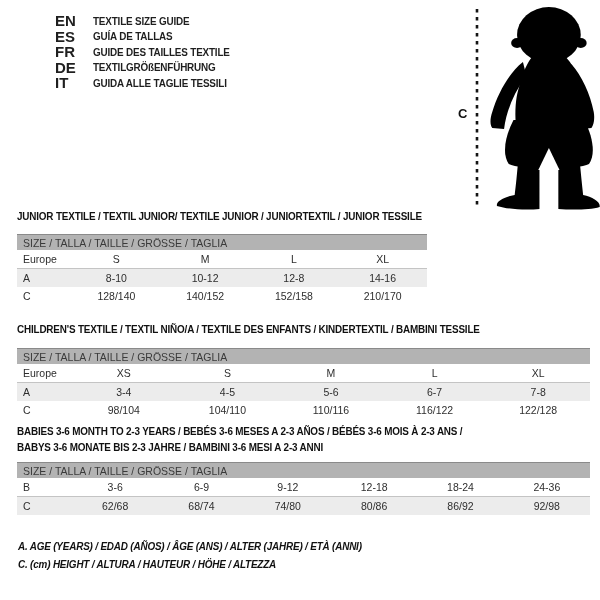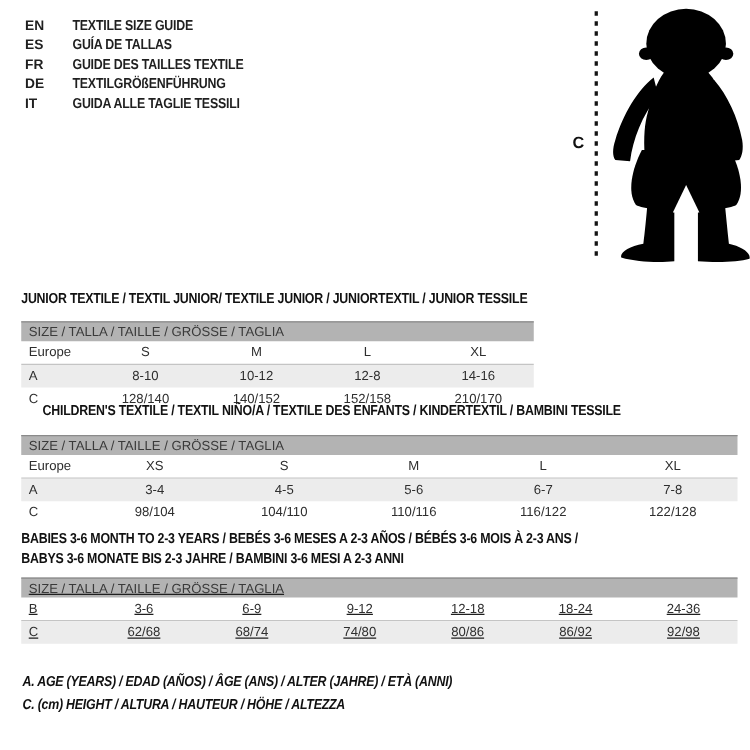--- a/index.html
+++ b/index.html
@@ -15,36 +15,36 @@
     transform:scaleX(0.86);
     transform-origin:0 50%;
     letter-spacing:-0.2px;
     white-space:nowrap;
     display:inline-block;
   }
 
   
   .lang-block{position:absolute;left:20px;top:13px;}
   .lang-row{display:flex;height:15.5px;align-items:center;}
-  .lang-code{width:38px;font-weight:bold;font-size:11px;}
+  .lang-code{width:38px;font-weight:bold;font-size:15px;margin-left:35px;}
   .lang-title{font-weight:bold;font-size:11.5px;}
 
   
   .figure{position:absolute;left:450px;top:4px;width:150px;height:212px;}
   .figure svg{position:absolute;left:0;top:0;}
   .fig-label{position:absolute;left:8px;top:102px;font-weight:bold;font-size:13px;color:#111;}
 
   
   .section{position:absolute;left:17px;}
-  .sec-junior{top:231px;width:410px;}
+  .sec-junior{top:208px;width:410px;}
   .sec-children{top:321px;width:573px;}
-  .sec-babies{top:423px;width:573px;text-decoration:underline;}
+  .sec-babies{top:423px;width:573px;}
   .sec-heading{font-weight:bold;font-size:11.5px;line-height:16px;color:#111;}
   .sec-junior .sec-heading-wrap{margin-bottom:10px;}
-  .sec-children .sec-heading-wrap{margin-bottom:11px;text-align:center;}
+  .sec-children .sec-heading-wrap{margin-bottom:11px;}
   .sec-babies .sec-heading-wrap{margin-bottom:7px;}
 
   .size-table{width:100%;}
   .size-bar{
     height:16px;background:var(--bar-gray,#b3b3b3);
     border-top:1px solid #8a8a8a;
     display:flex;align-items:center;padding-left:6px;
     font-size:10.5px;color:#3a3a3a;box-sizing:border-box;
   }
   .trow{display:flex;height:18.5px;align-items:center;font-size:10.5px;color:#2e2e2e;box-sizing:border-box;}

